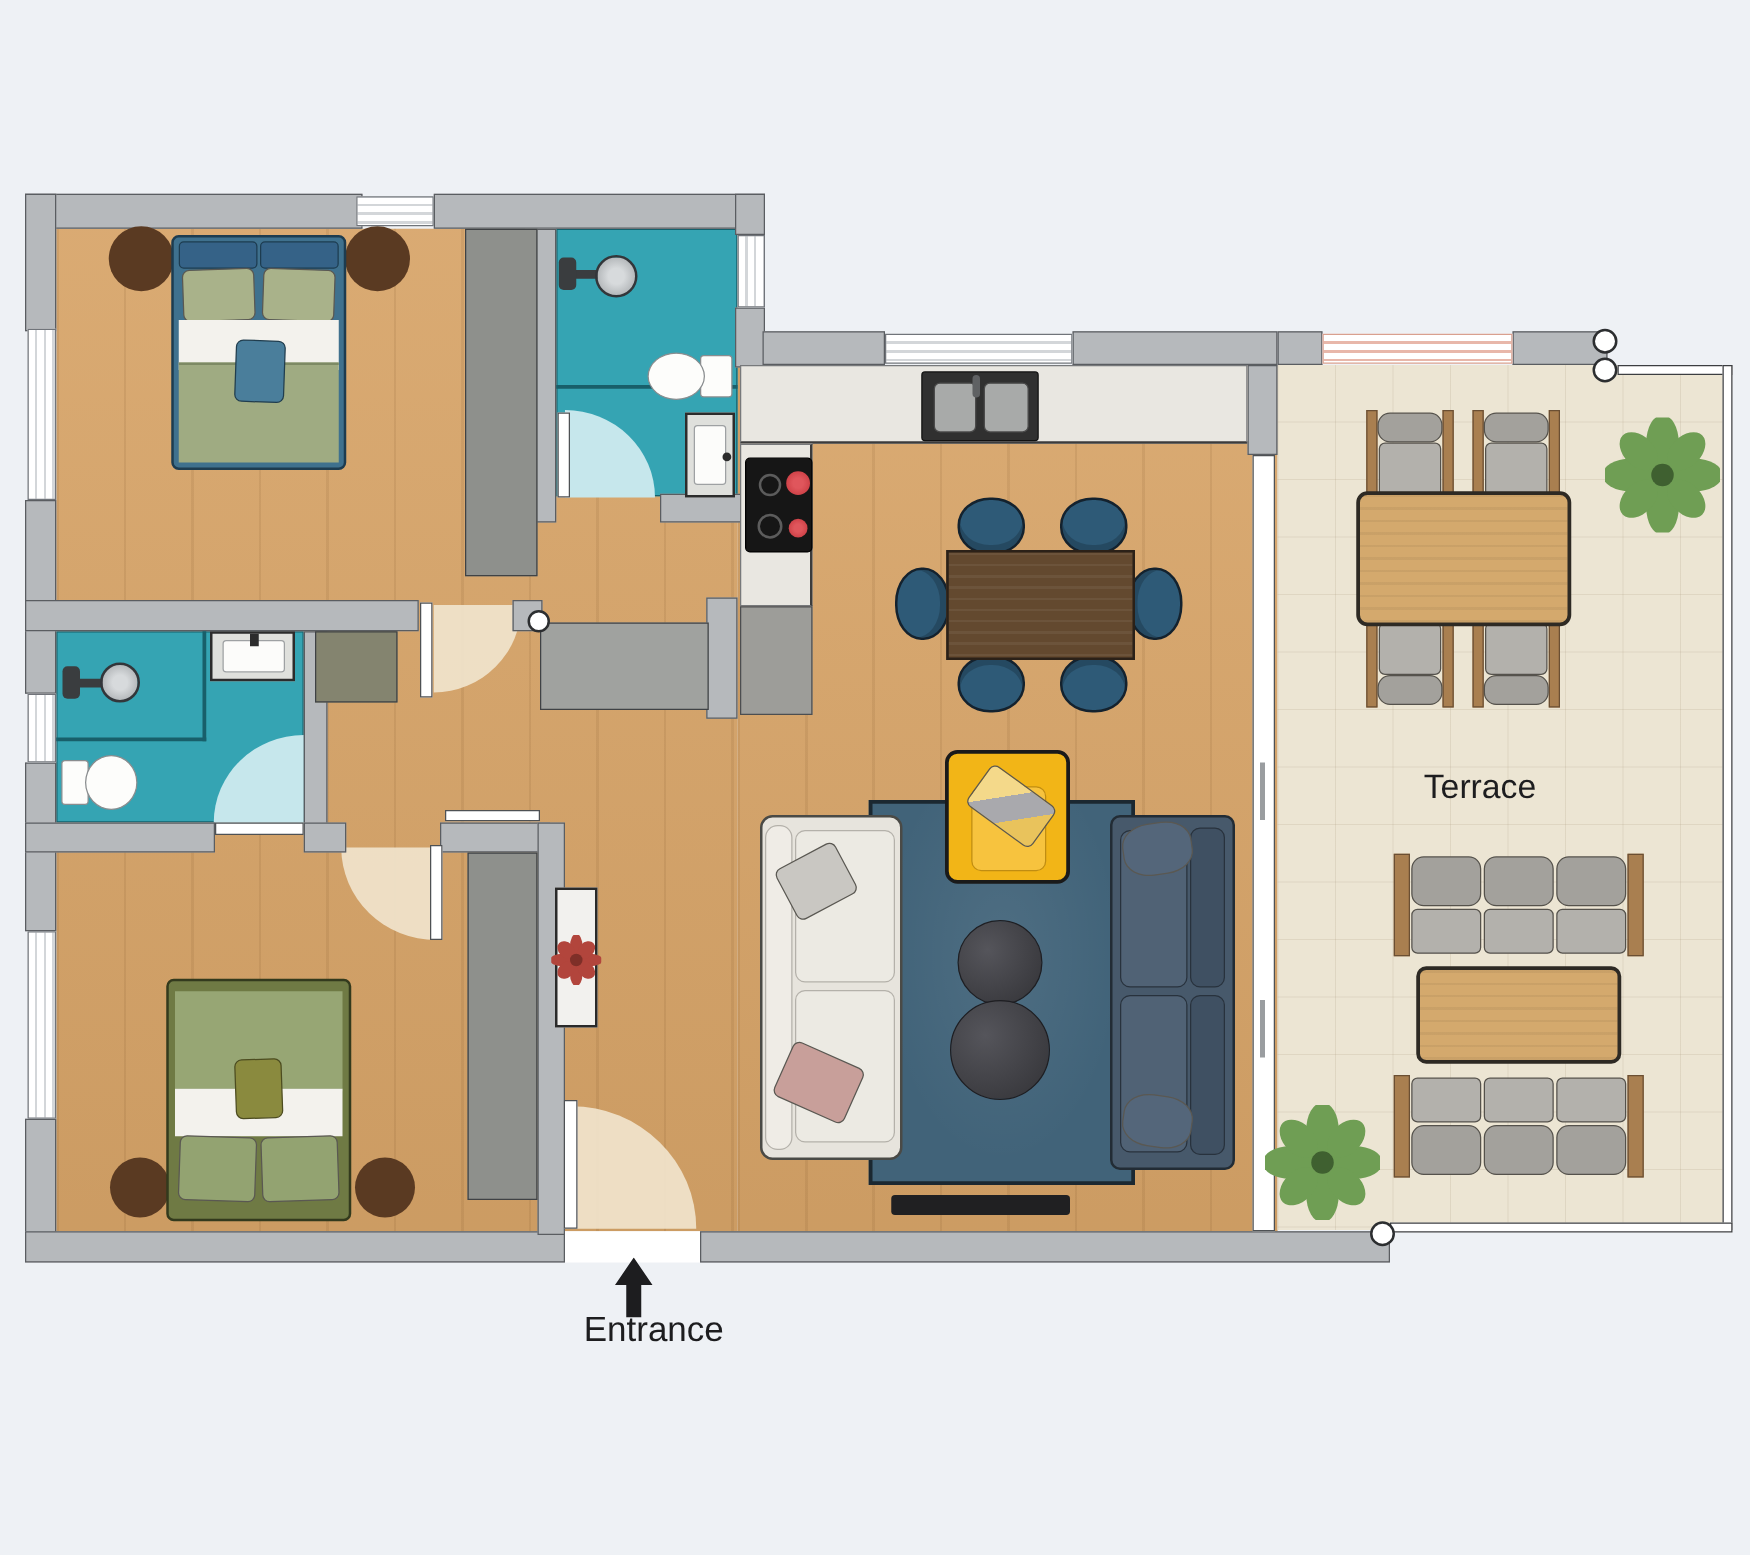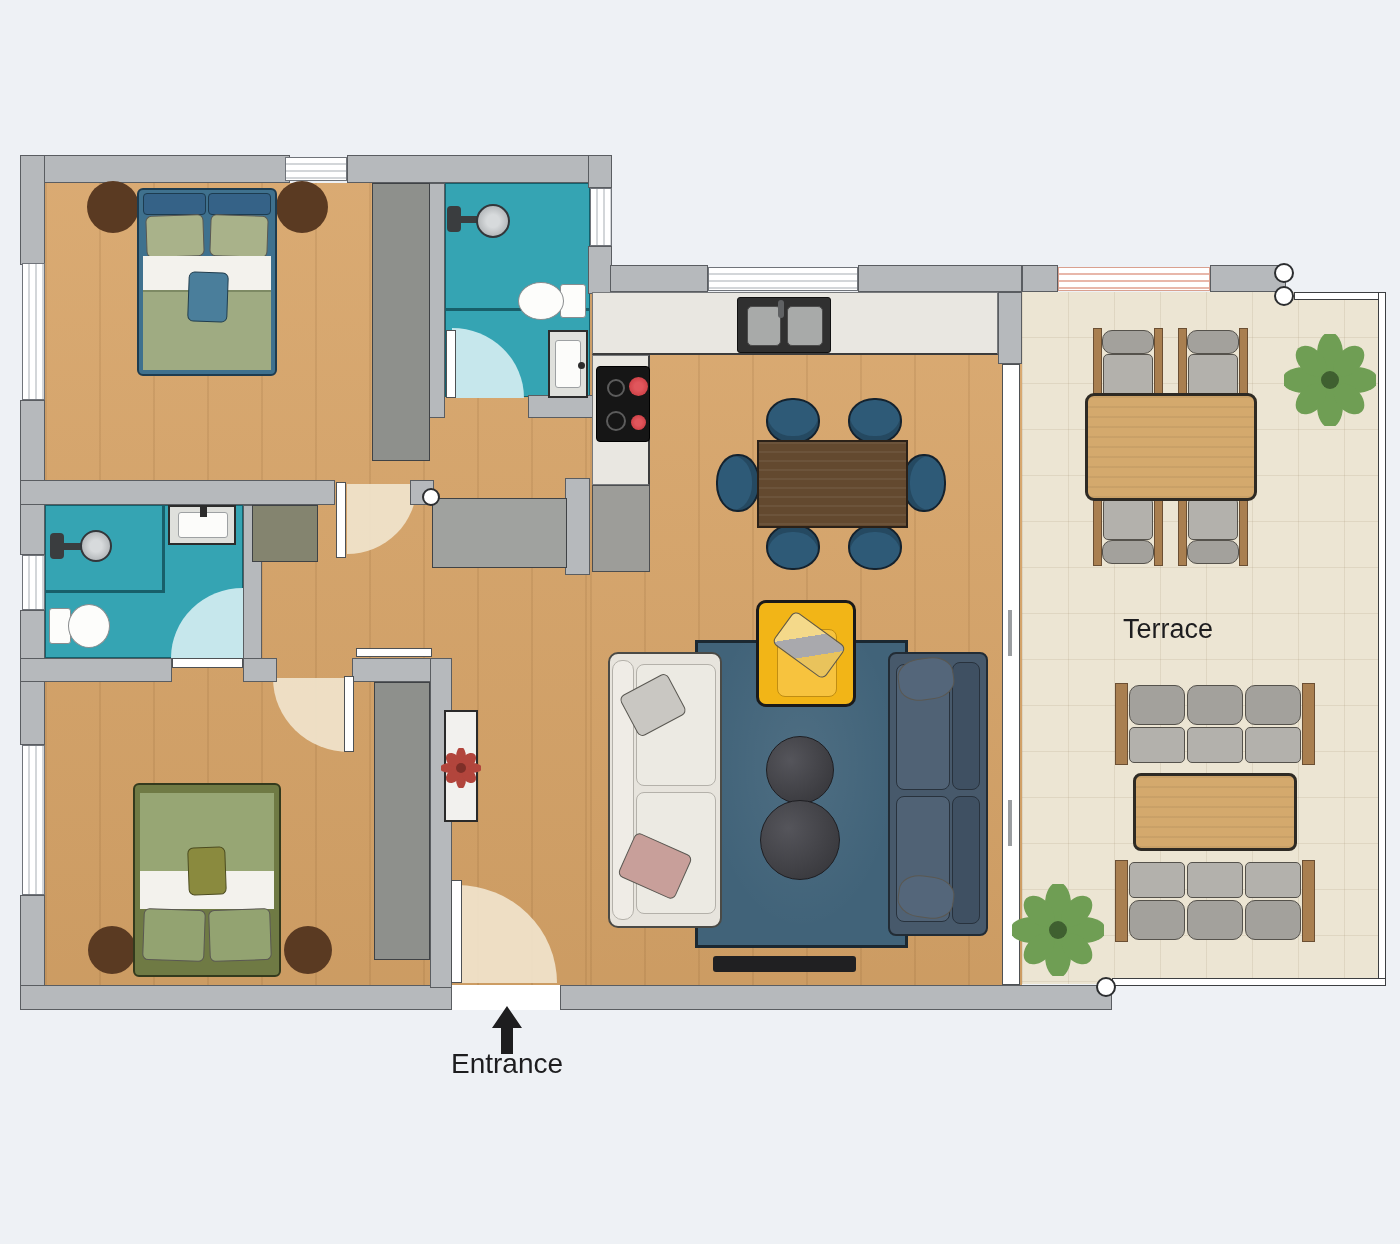--- a/index.html
+++ b/index.html
@@ -19,21 +19,21 @@
     background-image:linear-gradient(90deg,rgba(140,120,90,.14) 1px,transparent 1px),
     linear-gradient(0deg,rgba(140,120,90,.14) 1px,transparent 1px);background-size:46px 46px;}
   .rail{background:#fff;border:1.5px solid #3c3e41;}
   .hinge{background:#fff;border:2.5px solid #2c2e30;border-radius:50%;}
   .leaf{background:#fff;border:1.5px solid #4e5154;}
   .arc-beige{background:var(--c-arc_beige,#f0e3cb);opacity:.93;}
   .arc-blue{background:var(--c-arc_blue,#c6e7ec);}
   .closet{background:var(--c-closet,#8e908c);border:1.5px solid #3f4245;}
   .counter{background:var(--c-counter,#e9e7e1);border:1px solid #77797b;}
   .cabinet{background:var(--c-cabinet,#9d9d99);border:1.5px solid #4c4e50;}
-  .label{color:var(--c-ink,#1d1d1f);text-align:center;}
+  .label{color:var(--c-ink,#1d1d1f);text-align:center;margin-left:16px;}
   .rug{background-color:var(--c-rug,#416379);border:3px solid #1b2831;
     background-image:radial-gradient(ellipse at 50% 40%,rgba(255,255,255,.07),transparent 65%);}
   .dchair{background:var(--c-chair_blue,#2e5a77);border:2px solid #14222e;border-radius:48%;
     box-shadow:inset 0 -6px 0 rgba(0,0,0,.18);}
   .dchair.side{box-shadow:inset -6px 0 0 rgba(0,0,0,.18);}
   .cushion{background:var(--c-outdoor_cushion,#b3b1ac);border:1px solid #55524c;border-radius:5px;}
   .woodbar{background:var(--c-wood_frame,#a97f50);border:1px solid #6b4f33;}
   .ttable{background-color:var(--c-terrace_wood,#d4a96d);border:3px solid #2e2a24;border-radius:9px;
     background-image:repeating-linear-gradient(180deg,rgba(0,0,0,.05) 0 2px,transparent 2px 10px);}
   .pillow{border:1px solid #5a5852;border-radius:6px;}

